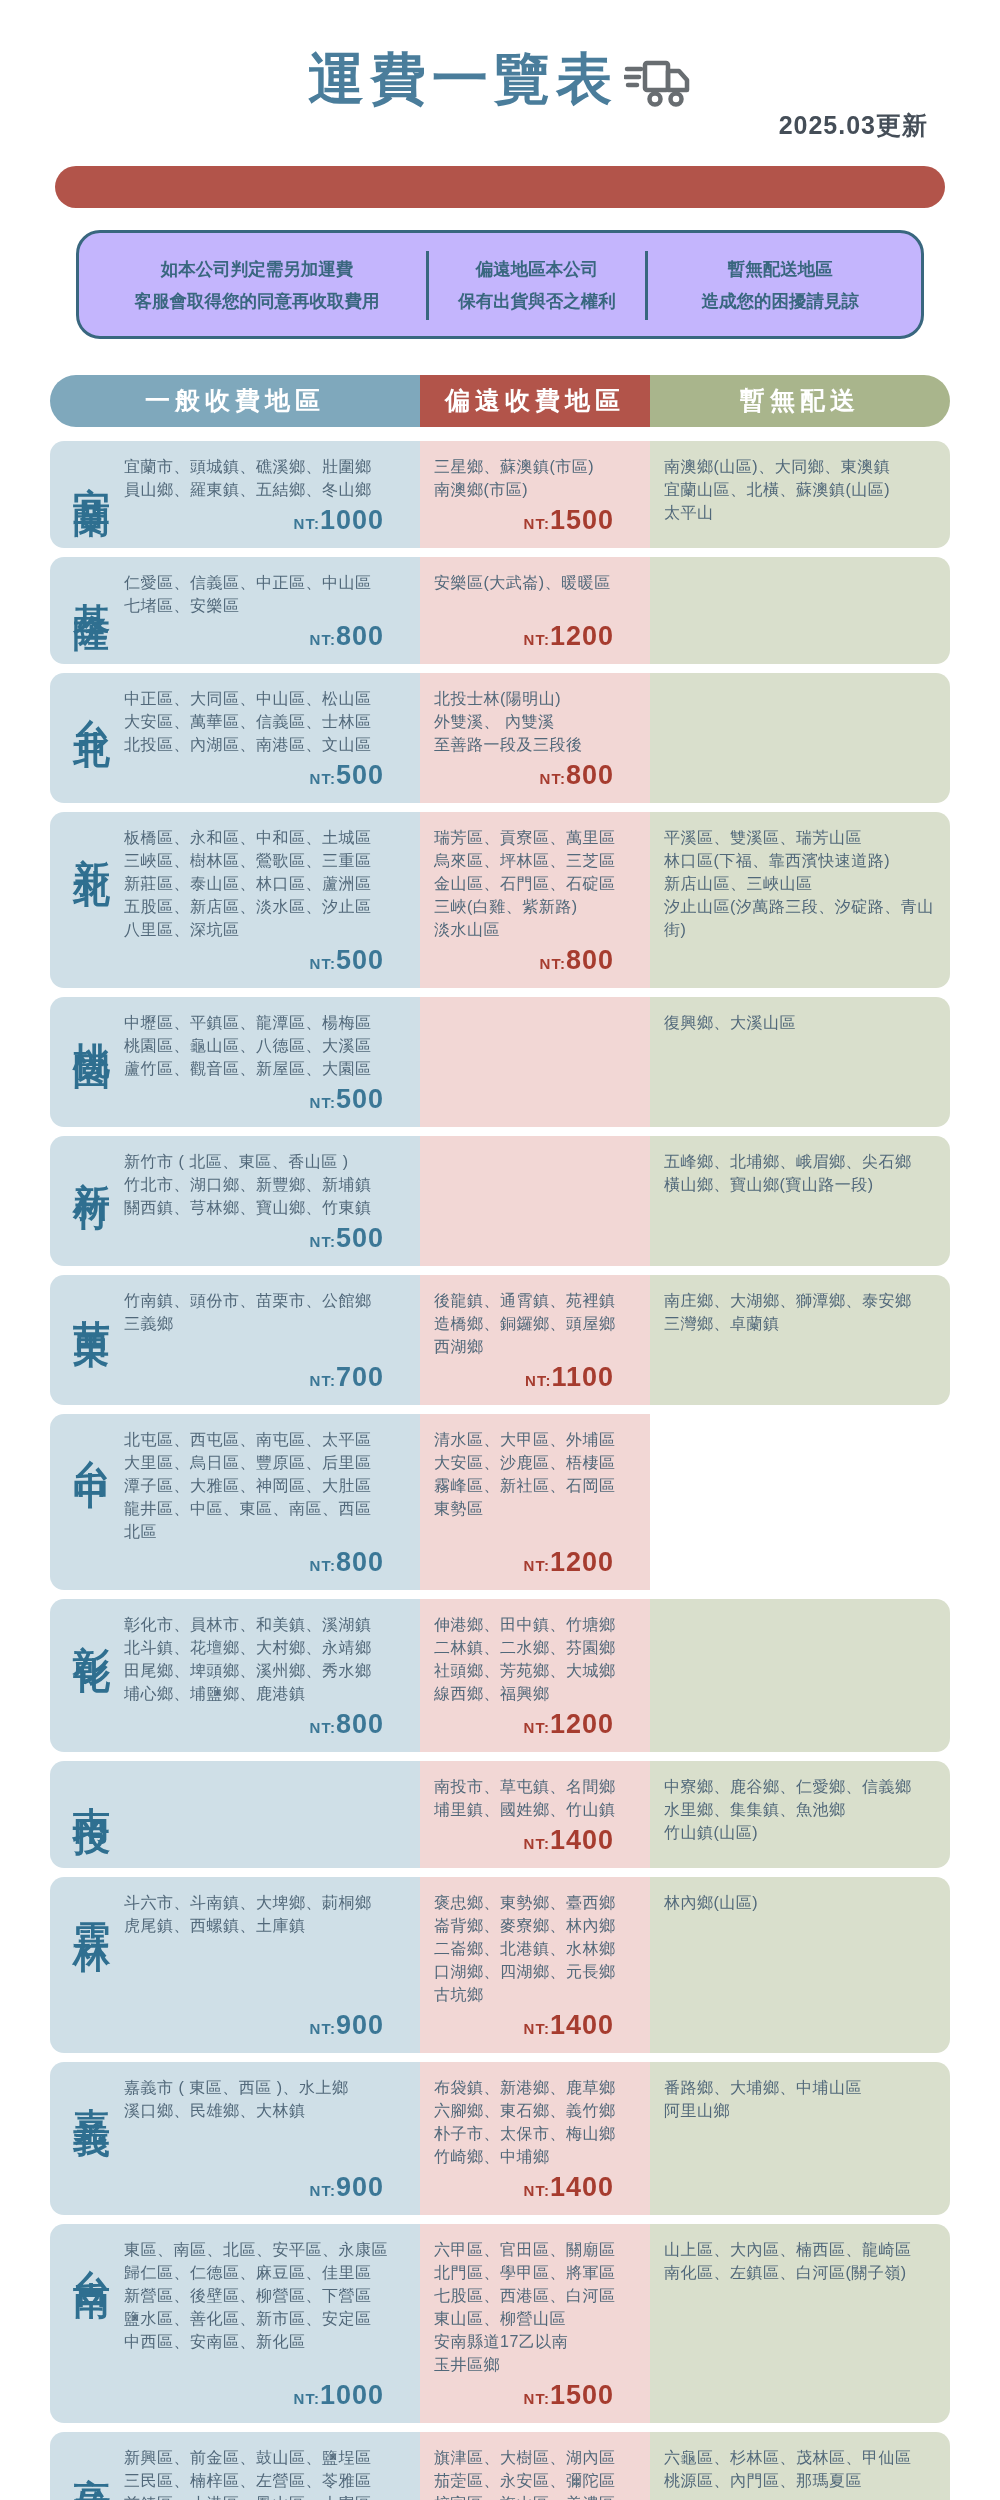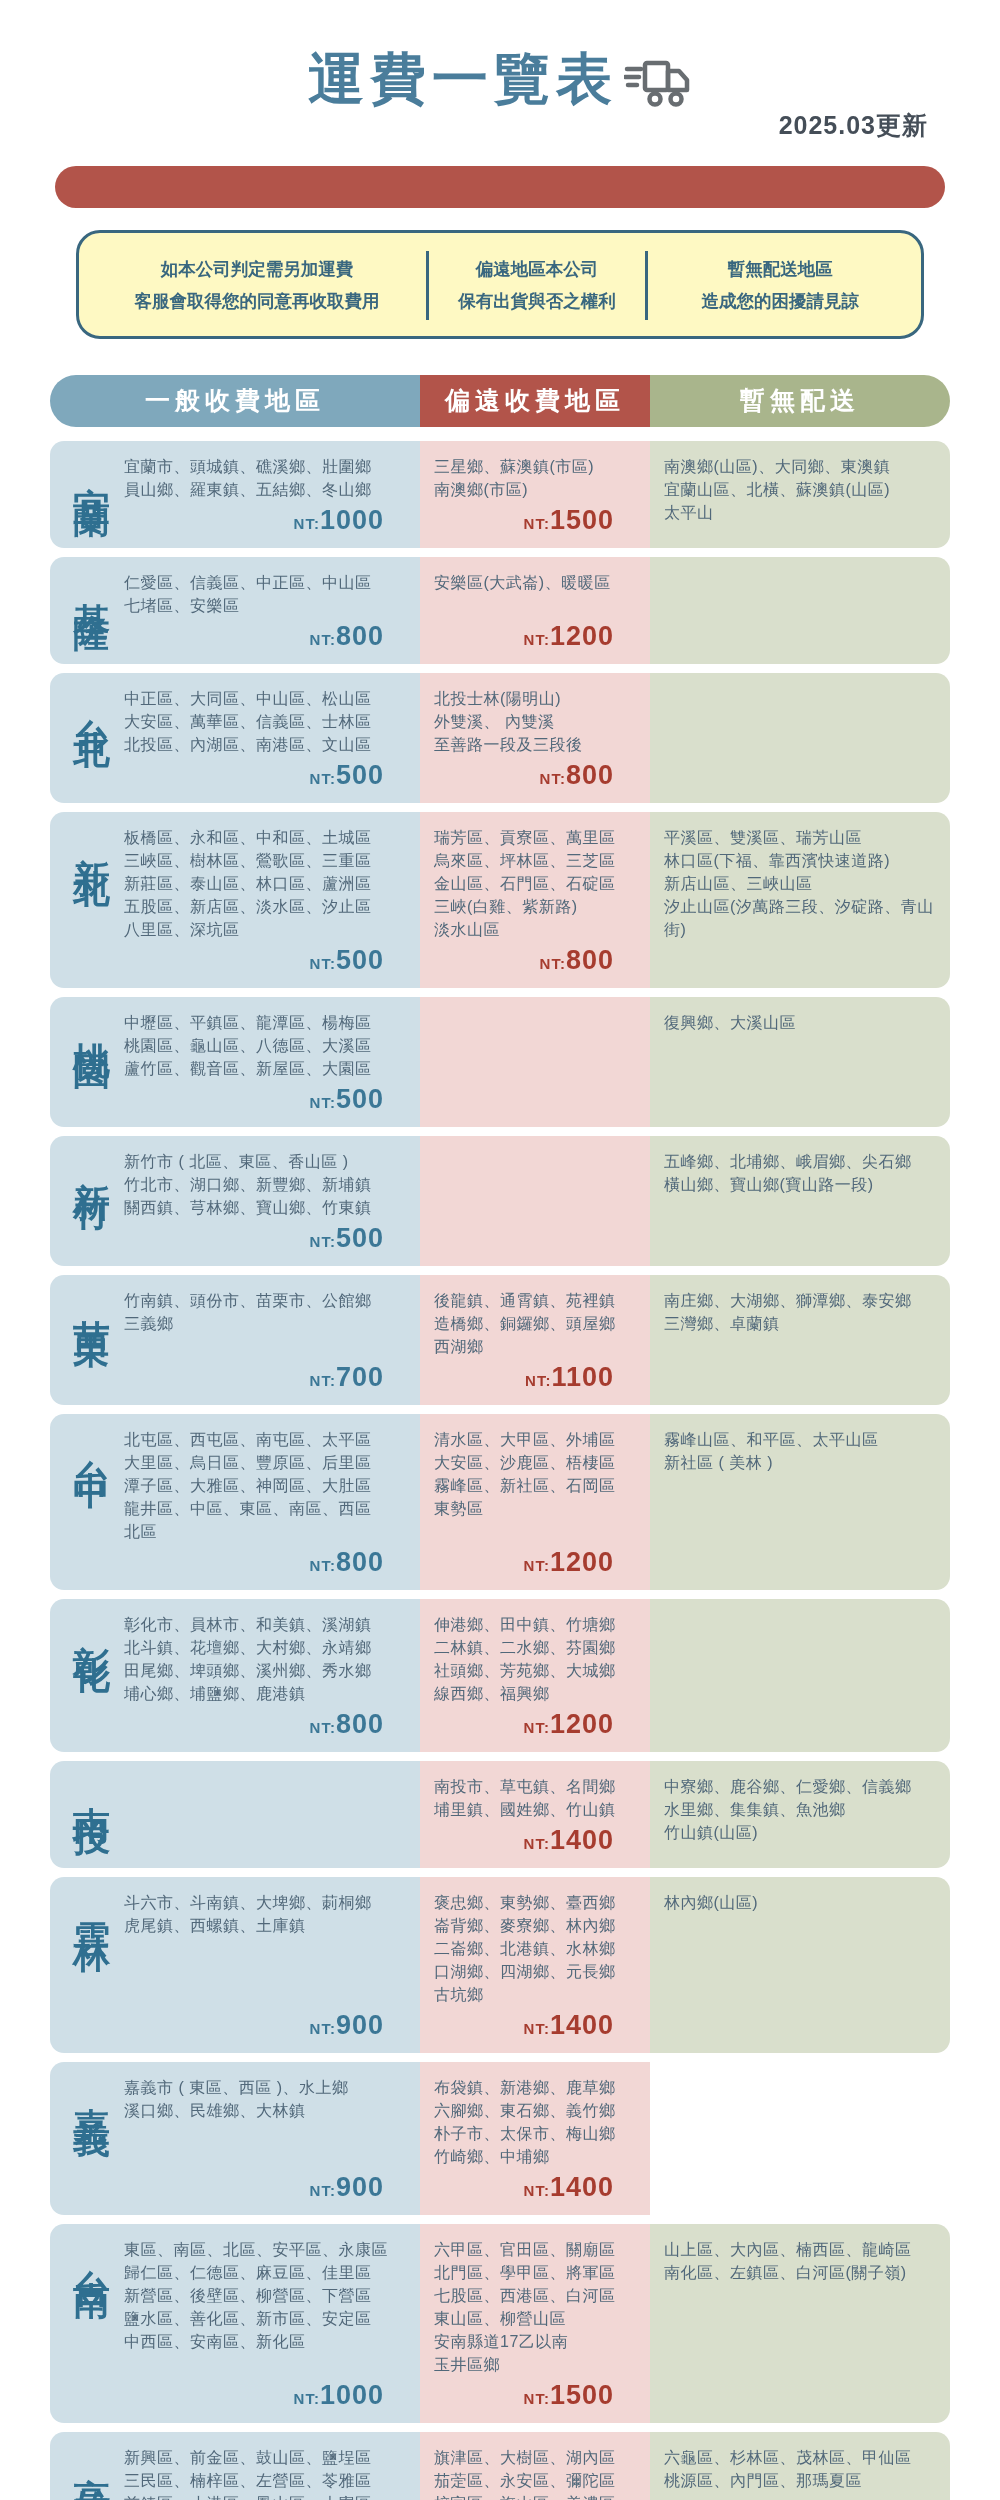--- a/index.html
+++ b/index.html
@@ -30,21 +30,21 @@
     margin: 22px 55px 0; height: 42px;
     background: #b2544a; border-radius: 22px;
   }
 
   
   .notice-box {
     margin: 22px 76px 0;
     border: 3px solid #39677f; border-radius: 24px;
     display: flex; align-items: flex-start;
     padding: 18px 9px 16px;
-    background: #fef9c3;
+    background: #c4b5fd;
   }
   .notice {
     display: flex; flex-direction: column; justify-content: center;
     text-align: center; color: #39677f; font-weight: bold;
     font-size: 17.5px; line-height: 1.85; padding: 2px 8px;
   }
   .notice.n1 { flex: 0 0 41%; }
   .notice.n2 { flex: 0 0 27%; border-left: 3px solid #39677f; border-right: 3px solid #39677f; }
   .notice.n3 { flex: 0 0 32%; }
 
@@ -362,26 +362,20 @@
         <div class="lines">
             <div class="area-line">清水區、大甲區、外埔區</div>
             <div class="area-line">大安區、沙鹿區、梧棲區</div>
             <div class="area-line">霧峰區、新社區、石岡區</div>
             <div class="area-line">東勢區</div>
           </div>
         <div class="price remote-price">
           <span class="nt">NT:</span><span class="amt">1200</span>
         </div>
       </div>
-      <div class="cell none">
-        <div class="lines">
-            <div class="area-line">霧峰山區、和平區、太平山區</div>
-            <div class="area-line">新社區 ( 美林 )</div>
-          </div>
-      </div>
     </section>
 
     <section class="row">
       <div class="cell general">
         <div class="region">彰化</div>
         <div class="cell-content">
           <div class="lines">
               <div class="area-line">彰化市、員林市、和美鎮、溪湖鎮</div>
               <div class="area-line">北斗鎮、花壇鄉、大村鄉、永靖鄉</div>
               <div class="area-line">田尾鄉、埤頭鄉、溪州鄉、秀水鄉</div>
@@ -482,20 +476,26 @@
       <div class="cell remote">
         <div class="lines">
             <div class="area-line">布袋鎮、新港鄉、鹿草鄉</div>
             <div class="area-line">六腳鄉、東石鄉、義竹鄉</div>
             <div class="area-line">朴子市、太保市、梅山鄉</div>
             <div class="area-line">竹崎鄉、中埔鄉</div>
           </div>
         <div class="price remote-price">
           <span class="nt">NT:</span><span class="amt">1400</span>
         </div>
+      </div>
+      <div class="cell none">
+        <div class="lines">
+            <div class="area-line">番路鄉、大埔鄉、中埔山區</div>
+            <div class="area-line">阿里山鄉</div>
+          </div>
       </div>
     </section>
 
     <section class="row">
       <div class="cell general">
         <div class="region">台南</div>
         <div class="cell-content">
           <div class="lines">
               <div class="area-line">東區、南區、北區、安平區、永康區</div>
               <div class="area-line">歸仁區、仁德區、麻豆區、佳里區</div>

